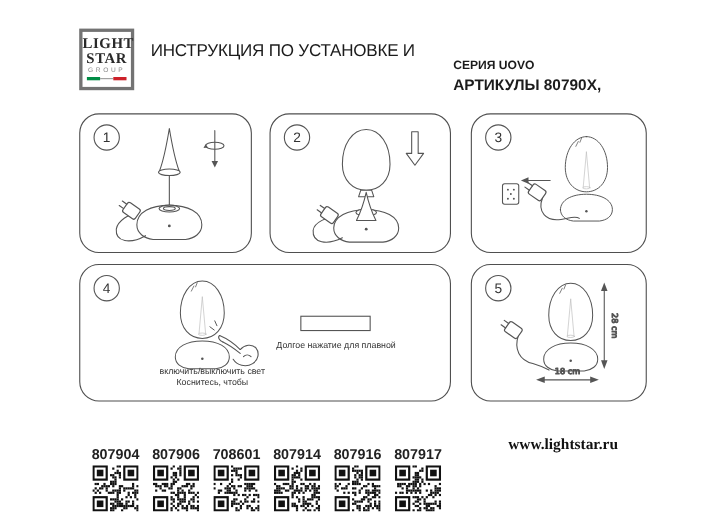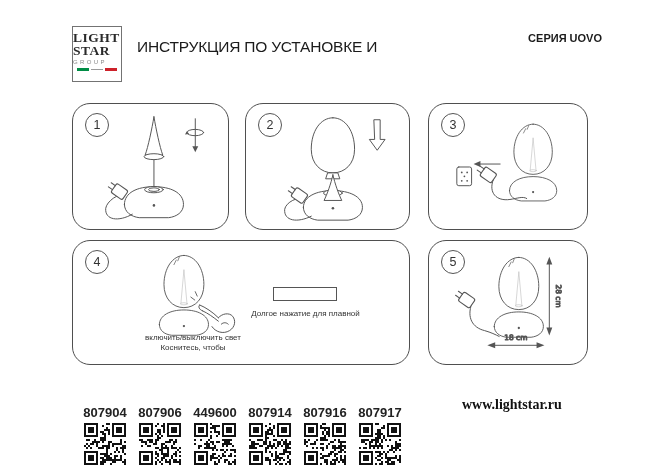--- a/index.html
+++ b/index.html
@@ -1,34 +1,34 @@
 <!DOCTYPE html>
 <html><head>
 <meta charset="utf-8">
 <style>
   html,body{margin:0;padding:0;}
   body{width:660px;height:467px;position:relative;background:#ffffff;
        font-family:"Liberation Sans",sans-serif;color:#1b1b1b;overflow:hidden;}
 
   
   .logo-box{position:absolute;left:72px;top:26px;width:50px;height:56px;
-            border:1px solid #737373;box-sizing:border-box;text-align:left;
+            border:3px solid #737373;box-sizing:border-box;text-align:center;
             padding-top:5px;background:#fff;}
   .logo-light,.logo-star{font-family:"Liberation Serif",serif;font-weight:700;
             font-size:13.5px;line-height:12.5px;letter-spacing:.5px;color:#2a2a2a;}
   .logo-group{font-size:6px;letter-spacing:2.4px;color:#8a8a8a;margin-top:2px;}
   .logo-flag{display:flex;justify-content:space-between;align-items:center;
             margin:3px 4px 0 4px;height:3px;}
   .logo-flag .fg,.logo-flag .fr{width:12px;height:3px;}
   .logo-flag .fl{width:12px;height:1px;background:#9a9a9a;}
 
   .page-title{position:absolute;left:137px;top:37px;width:290px;
             font-size:15.5px;font-weight:400;line-height:19px;letter-spacing:-.2px;
             color:#1b1b1b;}
-  .series-block{position:absolute;left:412px;top:32px;width:190px;text-align:right;}
+  .series-block{position:absolute;left:412px;top:54px;width:190px;text-align:left;}
   .series-line{font-size:11px;font-weight:700;}
   .articles-line{font-size:14px;font-weight:700;margin-top:3px;line-height:17px;}
 
   
   .panel{position:absolute;border:1px solid #4f4f4f;border-radius:18px;
          background:#fff;box-sizing:border-box;}
   .num{position:absolute;left:12px;top:9px;width:22px;height:22px;border:1px solid #555;
        border-radius:50%;display:flex;align-items:center;justify-content:center;
        font-size:12.5px;color:#333;background:#fff;}
   .art{position:absolute;left:0;top:0;width:100%;height:100%;}
@@ -74,20 +74,21 @@
       <span class="fr" style="background: rgb(205, 33, 42);"></span>
   </div>
 </div>
 
 <div class="page-title">
   <div>ИНСТРУКЦИЯ ПО УСТАНОВКЕ И</div>
 </div>
 
 <div class="series-block">
   <div class="series-line">СЕРИЯ UOVO</div>
+  <div class="articles-line">АРТИКУЛЫ 80790Х,</div>
 </div>
 
 <div class="panel" style="left:72px;top:103px;width:157px;height:127px">
   <svg class="art" viewBox="0 0 157 127">
     <g stroke="#555" fill="none" stroke-width="1" stroke-linecap="round" stroke-linejoin="round">
       <g>
         <path d="M82,13 C80,25 76,44 73,52 L91,52 C88,44 84,25 82,13 Z" fill="#fff"></path>
         <ellipse cx="82" cy="53.5" rx="10" ry="3" fill="#fff"></ellipse>
       </g>
       <line x1="82" y1="57" x2="82" y2="86"></line>
@@ -450,21 +451,21 @@
         <rect x="4" y="4" width="6" height="6" fill="#111"></rect>
         <rect x="28" y="0" width="14" height="14" fill="#111"></rect>
         <rect x="30" y="2" width="10" height="10" fill="#fff"></rect>
         <rect x="32" y="4" width="6" height="6" fill="#111"></rect>
         <rect x="0" y="28" width="14" height="14" fill="#111"></rect>
         <rect x="2" y="30" width="10" height="10" fill="#fff"></rect>
         <rect x="4" y="32" width="6" height="6" fill="#111"></rect>
       </svg>
     </div>
     <div class="product">
-      <div class="product-code">449600</div>
+      <div class="product-code">708601</div>
       <svg class="qr" viewBox="0 0 42 42">
         <g fill="#111">
           <rect x="16" y="0" width="2" height="2"></rect>
           <rect x="18" y="2" width="2" height="2"></rect>
           <rect x="20" y="2" width="2" height="2"></rect>
           <rect x="22" y="2" width="2" height="2"></rect>
           <rect x="24" y="2" width="2" height="2"></rect>
           <rect x="16" y="4" width="2" height="2"></rect>
           <rect x="18" y="4" width="2" height="2"></rect>
           <rect x="20" y="4" width="2" height="2"></rect>

